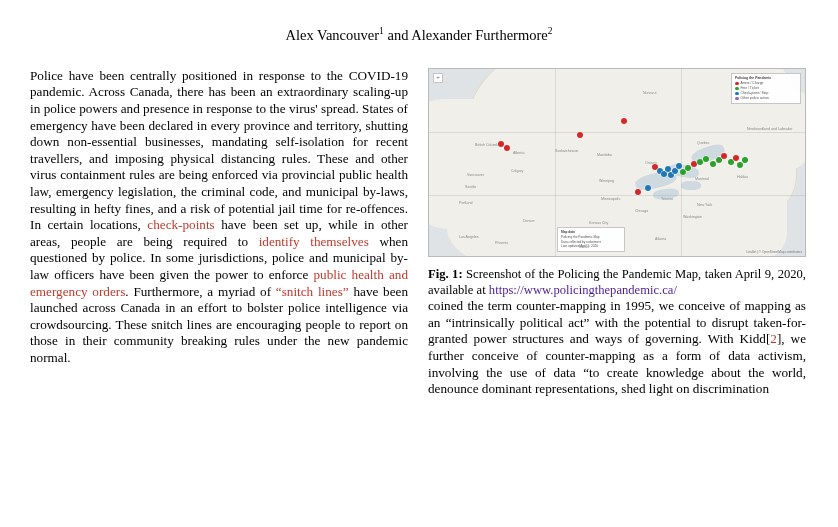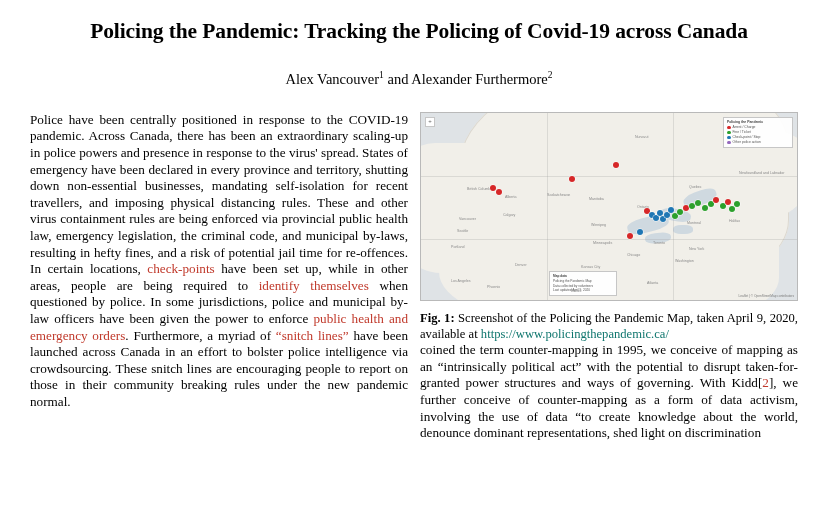--- a/index.html
+++ b/index.html
@@ -36,40 +36,40 @@
     font-size: 14.5px;
   }
   .authors sup {
     font-size: 9.5px;
     vertical-align: super;
   }
   .columns {
     position: relative;
     margin: 24px 30px 0 30px;
     display: flex;
-    gap: 12px;
+    gap: 20px;
     align-items: flex-start;
   }
   .col {
     width: 378px;
     flex: 0 0 378px;
   }
   p.body {
     margin: 0;
     font-size: 13.2px;
     line-height: 16.6px;
     text-align: justify;
     text-justify: inter-word;
     hyphens: auto;
   }
   .link {
     color: #c0392b;
   }
   .link-u {
-    color: #0f766e;
+    color: #4c1d95;
   }
   .figure {
     width: 378px;
   }
   .map-frame {
     position: relative;
     width: 378px;
     height: 189px;
     background: #e9e7e2;
     border: 1px solid #b9b9b9;
@@ -200,21 +200,20 @@
     line-height: 7px;
     text-align: center;
     color: #666;
   }
 </style>
 </head>
 <body>
 
 <div class="page">
 
-  <div class="title">Policing the Pandemic: Tracking the Policing of Covid-19 across Canada</div>
 
   <div class="authors">
     <span>Alex Vancouver</span><sup>1</sup><span> and Alexander Furthermore</span><sup>2</sup>
   </div>
 
   <div class="columns">
 
     <div class="col">
       <p class="body"><span>Police have been centrally positioned in response to the COVID-19 pandemic. Across Canada, there has been an extraordinary scaling-up in police powers and presence in response to the virus' spread. States of emergency have been declared in every province and territory, shutting down non-essential businesses, mandating self-isolation for recent travellers, and imposing physical distancing rules. These and other virus containment rules are being enforced via provincial public health law, emergency legislation, the criminal code, and municipal by-laws, resulting in hefty fines, and a risk of potential jail time for re-offences. In certain locations, </span><span class="link">check-points</span><span> have been set up, while in other areas, people are being required to </span><span class="link">identify themselves</span><span> when questioned by police. In some jurisdictions, police and municipal by-law officers have been given the power to enforce </span><span class="link">public health and emergency orders</span><span>. Furthermore, a myriad of </span><span class="link">“snitch lines”</span><span> have been launched across Canada in an effort to bolster police intelligence via crowdsourcing. These snitch lines are encouraging people to report on those in their community breaking rules under the new pandemic normal.</span></p>
     </div>

